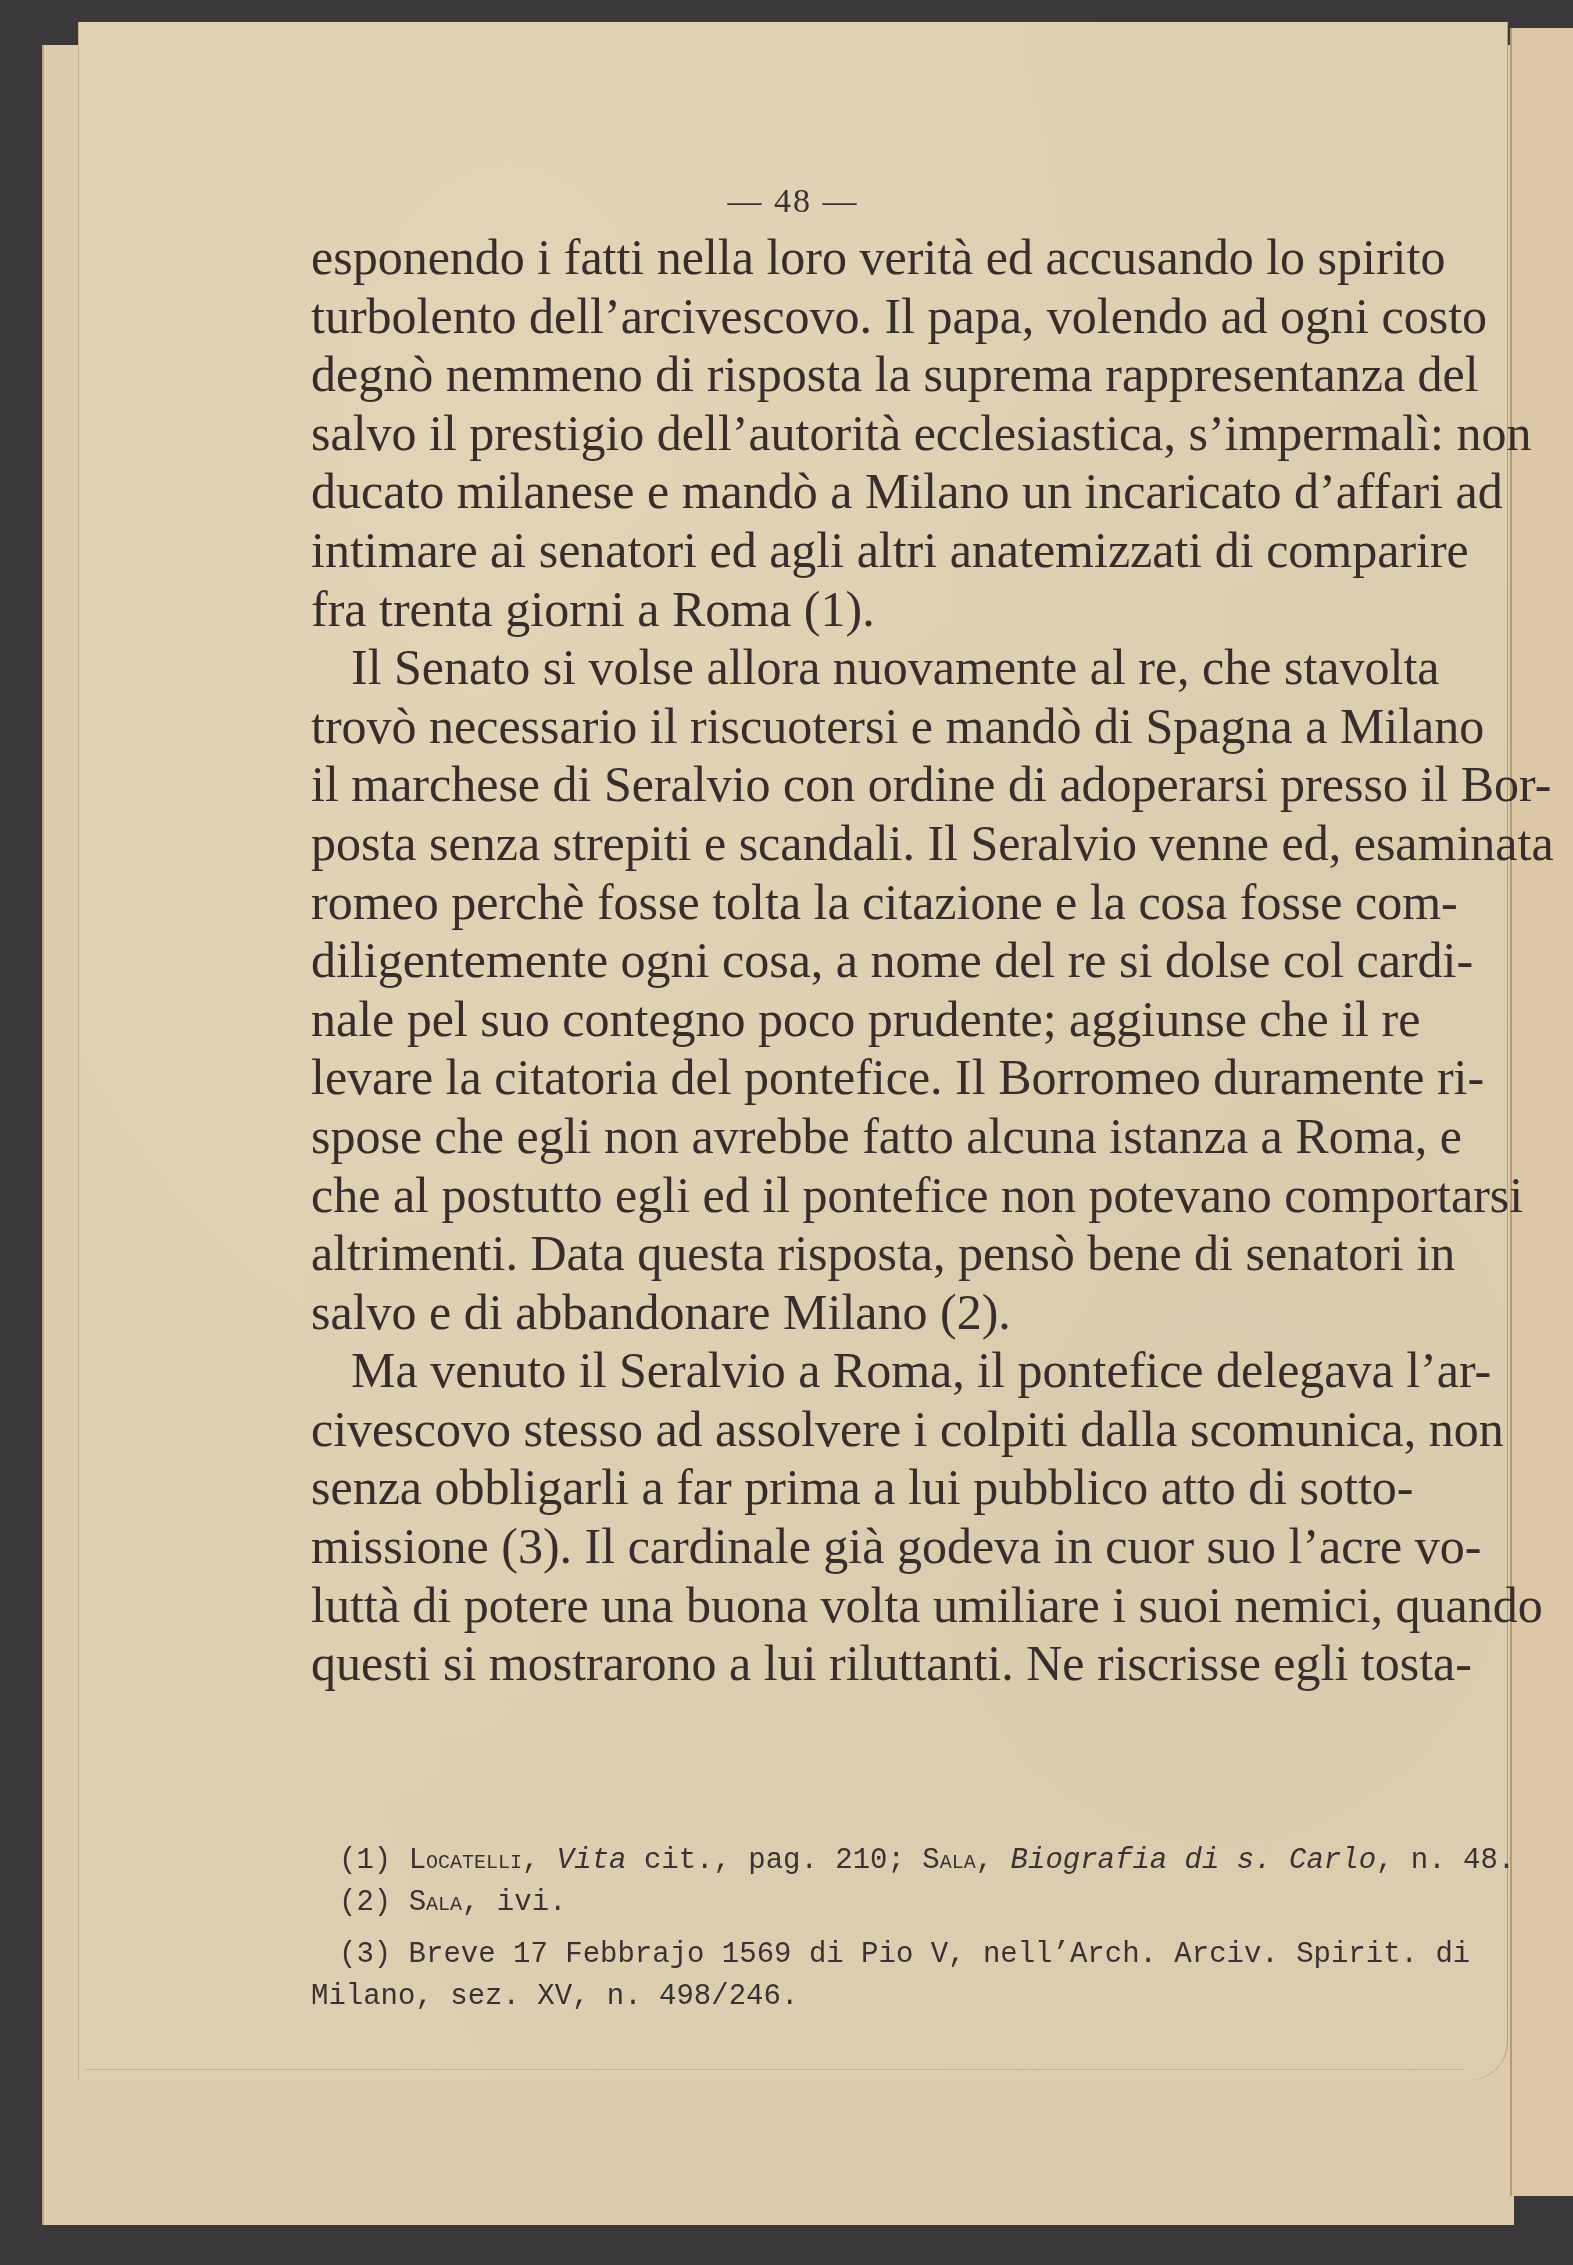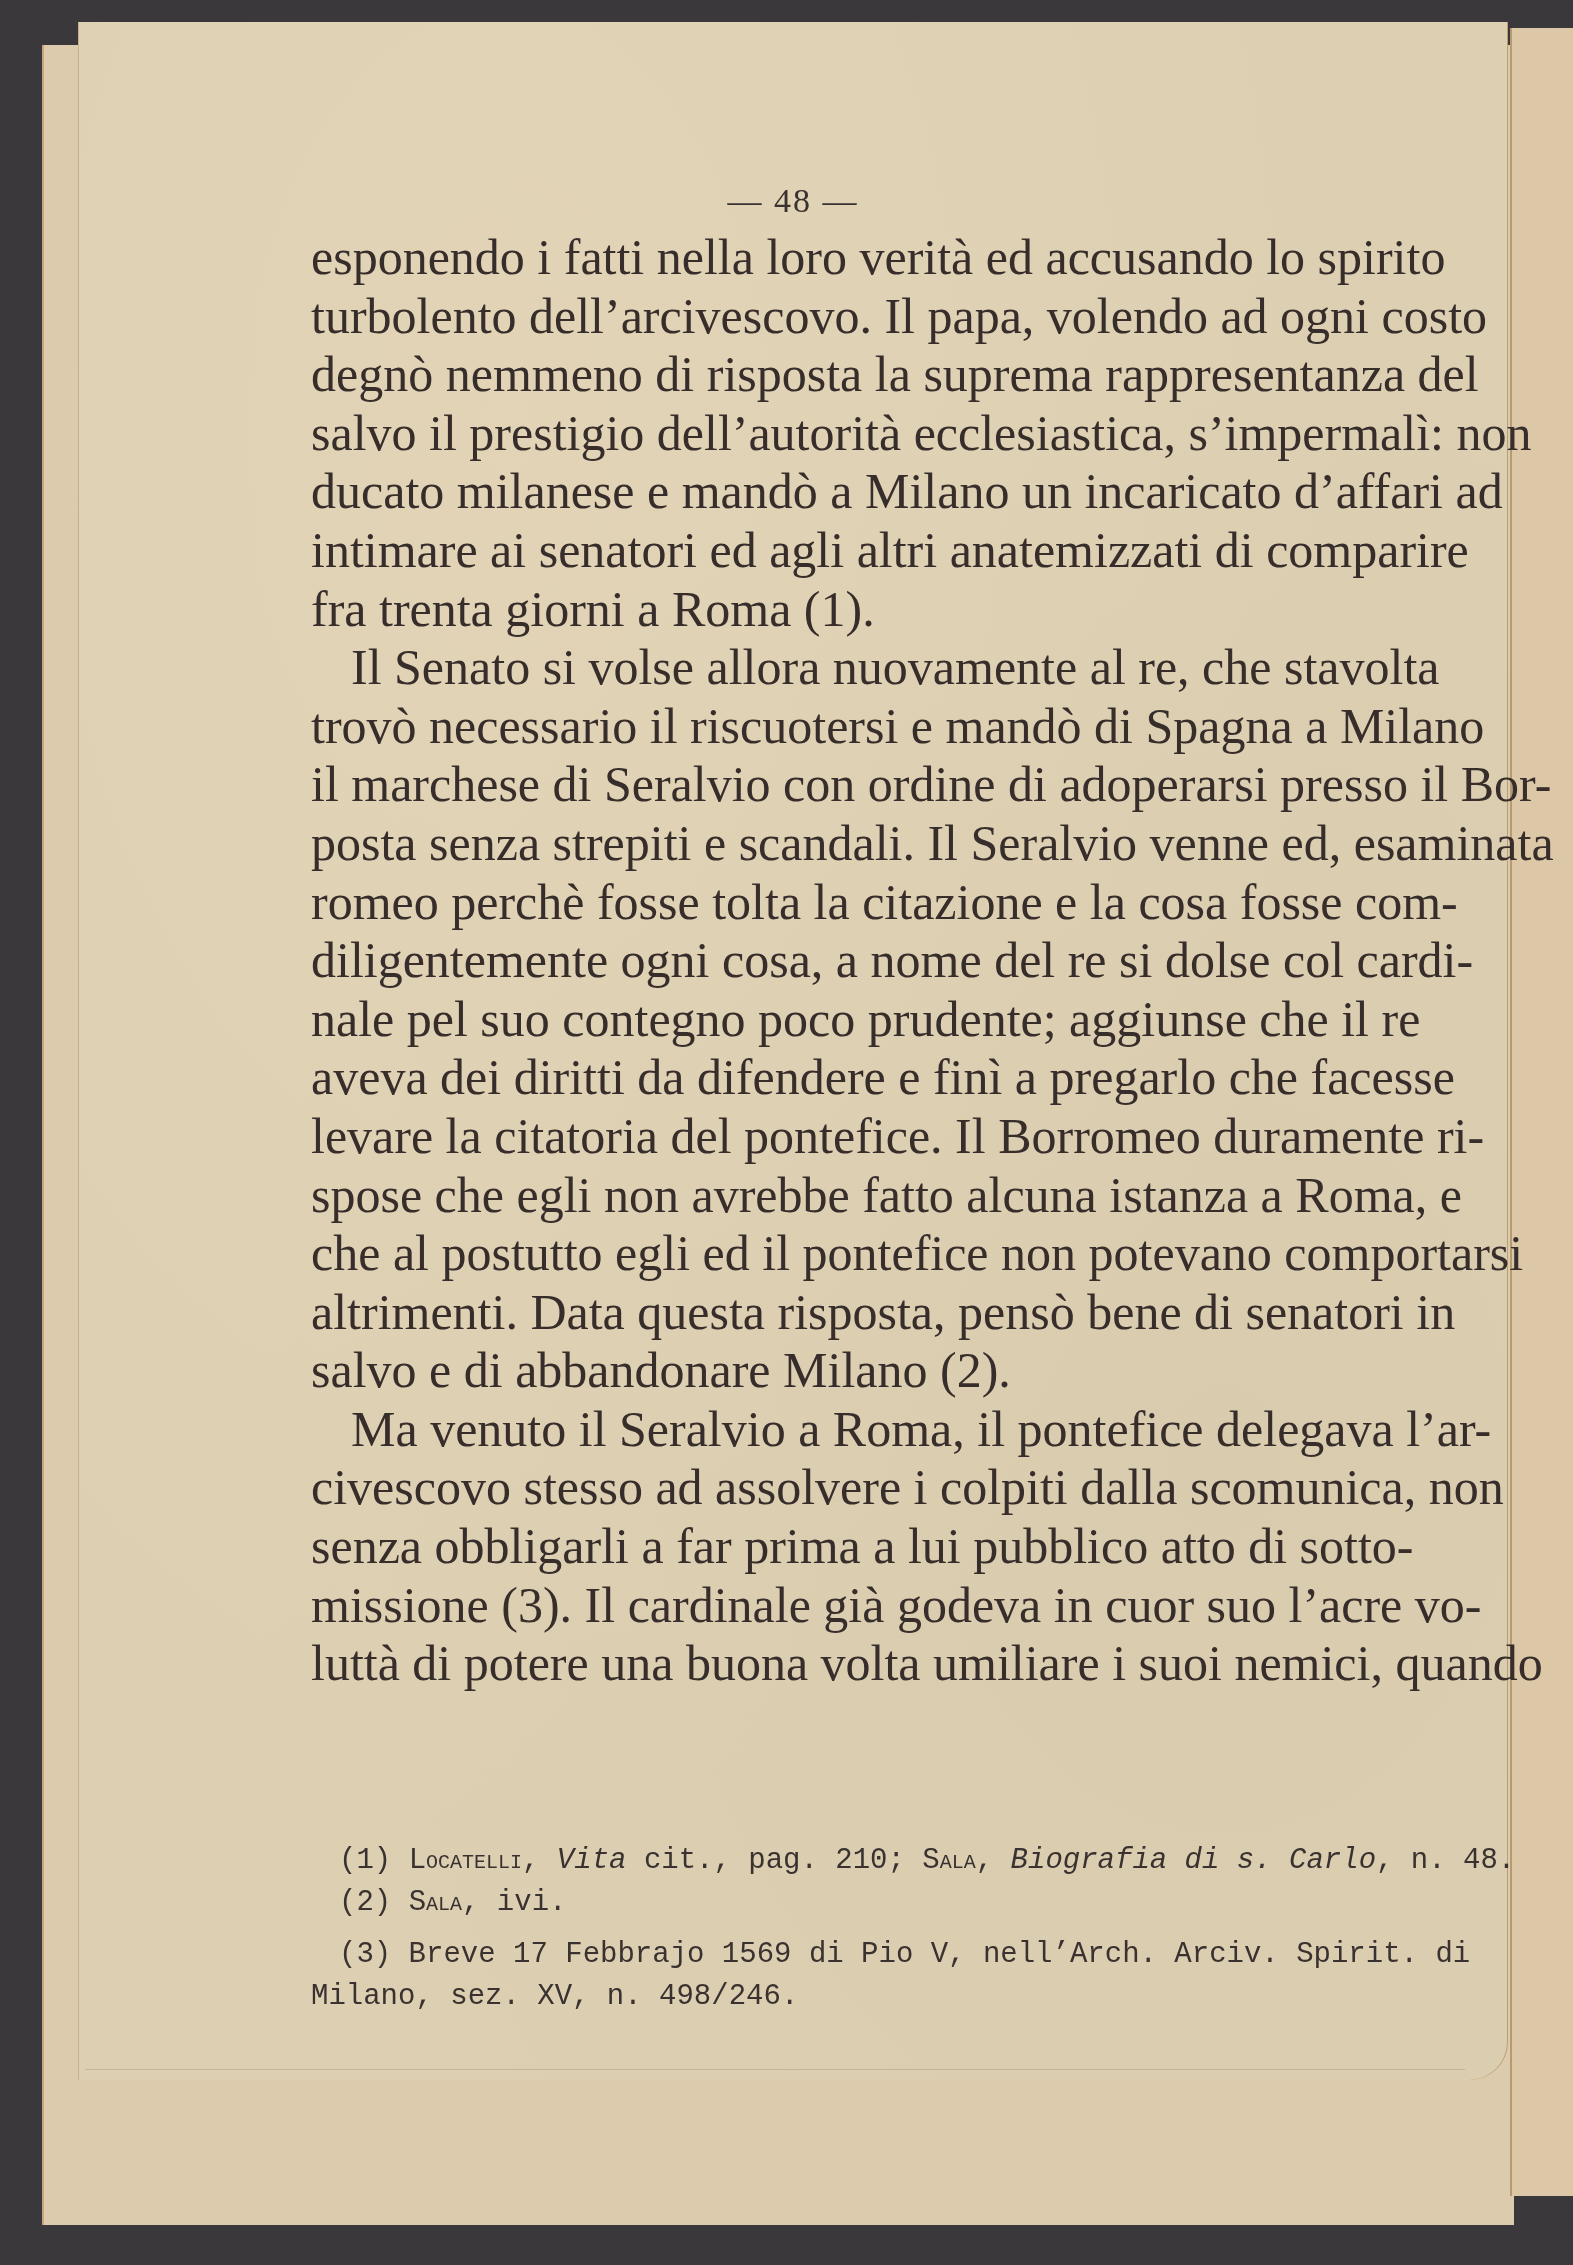--- a/index.html
+++ b/index.html
@@ -159,34 +159,34 @@
     </p>
 
     <p style="margin-top:0;">
       <span class="line indent">Il Senato si volse allora nuovamente al re, che stavolta</span>
       <span class="line">trovò necessario il riscuotersi e mandò di Spagna a Milano</span>
       <span class="line">il marchese di Seralvio con ordine di adoperarsi presso il Bor-</span>
       <span class="line">posta senza strepiti e scandali. Il Seralvio venne ed, esaminata</span>
       <span class="line">romeo perchè fosse tolta la citazione e la cosa fosse com-</span>
       <span class="line">diligentemente ogni cosa, a nome del re si dolse col cardi-</span>
       <span class="line">nale pel suo contegno poco prudente; aggiunse che il re</span>
-      <span class="line">aveva dei diritti da difendere e finì a pregarlo che facesse</span>
       <span class="line">levare la citatoria del pontefice. Il Borromeo duramente ri-</span>
       <span class="line">spose che egli non avrebbe fatto alcuna istanza a Roma, e</span>
       <span class="line">che al postutto egli ed il pontefice non potevano comportarsi</span>
       <span class="line">altrimenti. Data questa risposta, pensò bene di senatori in</span>
       <span class="line last">salvo e di abbandonare Milano (2).</span>
     </p>
 
     <p style="margin-top:0;">
       <span class="line indent">Ma venuto il Seralvio a Roma, il pontefice delegava l’ar-</span>
       <span class="line">civescovo stesso ad assolvere i colpiti dalla scomunica, non</span>
       <span class="line">senza obbligarli a far prima a lui pubblico atto di sotto-</span>
       <span class="line">missione (3). Il cardinale già godeva in cuor suo l’acre vo-</span>
       <span class="line">luttà di potere una buona volta umiliare i suoi nemici, quando</span>
+      <span class="line">questi si mostrarono a lui riluttanti. Ne riscrisse egli tosta-</span>
     </p>
   </div>
 
   <div class="footnotes">
     <span class="footnote indent-fn"><span>(1)</span><span> </span><span class="sc">Locatelli</span><span>, </span><span class="it">Vita</span><span> cit., pag. 210; </span><span class="sc">Sala</span><span>, </span><span class="it">Biografia di s. Carlo</span><span>, n. 48.</span></span>
     <span class="footnote indent-fn"><span>(2)</span><span> </span><span class="sc">Sala</span><span>, ivi.</span></span>
     <div class="fn-gap"></div>
     <span class="footnote indent-fn justified"><span>(3)</span><span> Breve 17 Febbrajo 1569 di Pio V, nell’Arch. Arciv. Spirit. di</span></span>
     <span class="footnote">Milano, sez. XV, n. 498/246.</span>
   </div>

